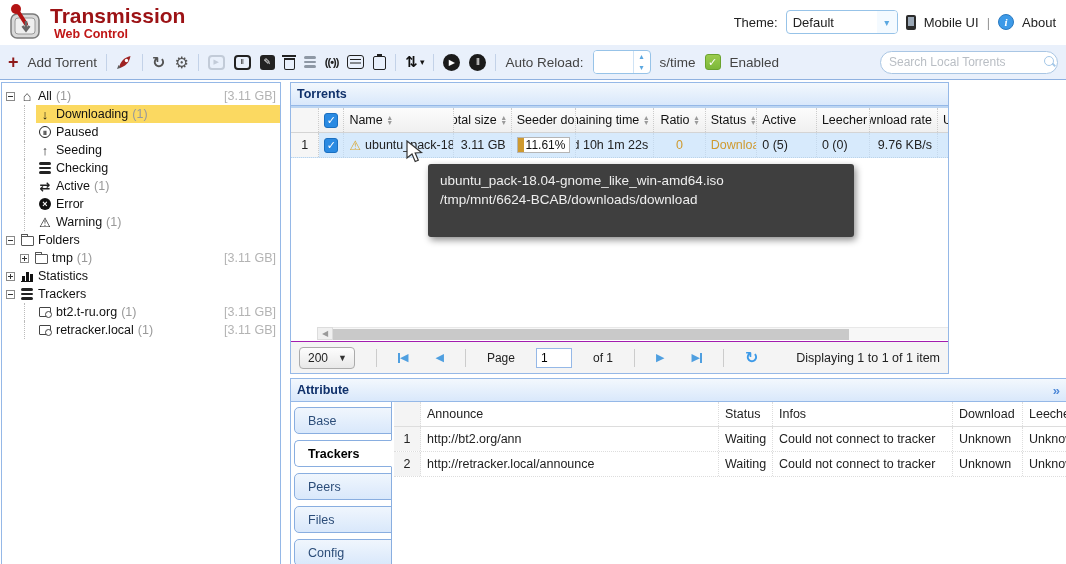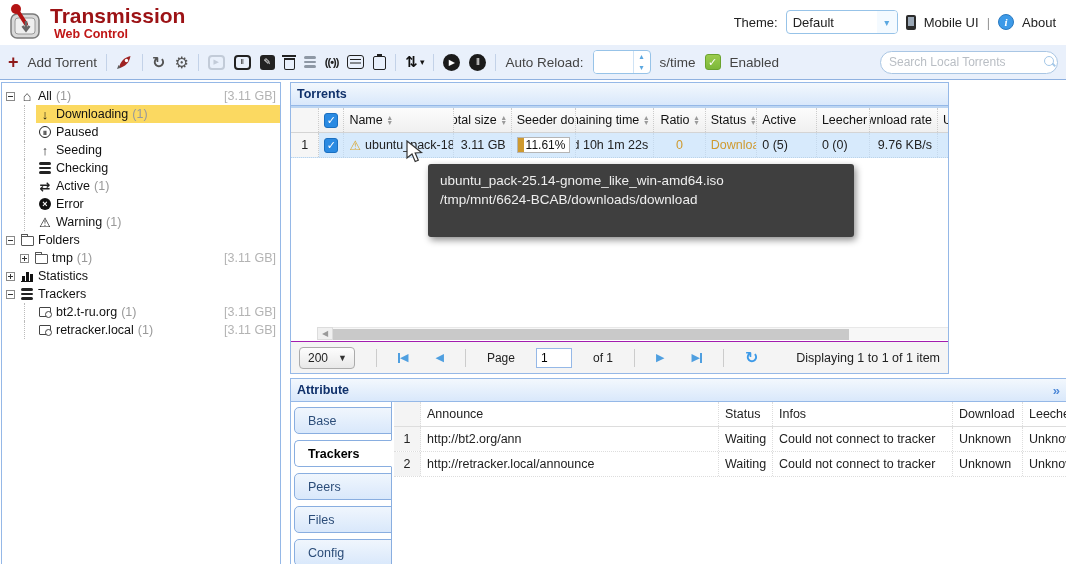--- a/index.html
+++ b/index.html
@@ -544,20 +544,20 @@
         <div class="ac aw-st">Waiting</div>
         <div class="ac aw-inf">Could not connect to tracker</div>
         <div class="ac aw-dl">Unknown</div>
         <div class="ac aw-lc">Unknown</div>
       </div>
     </div>
   </div>
 </div>
 
 <div class="tooltip">
-  <div>ubuntu_pack-25.14-gnome_like_win-amd64.iso</div>
+  <div>ubuntu_pack-18.04-gnome_like_win-amd64.iso</div>
   <div>/tmp/mnt/6624-BCAB/downloads/download</div>
   <div class="blank"></div>
 </div>
 
 <svg class="cursor" width="20" height="24" viewBox="0 0 20 24">
   <path d="M2 1 L2 18 L7 14 L10.2 21.5 L13.3 20.2 L10.2 13 L16.5 12.5 Z" fill="#fff" stroke="#333" stroke-width="1.2"></path>
 </svg>
 
 </body></html>

